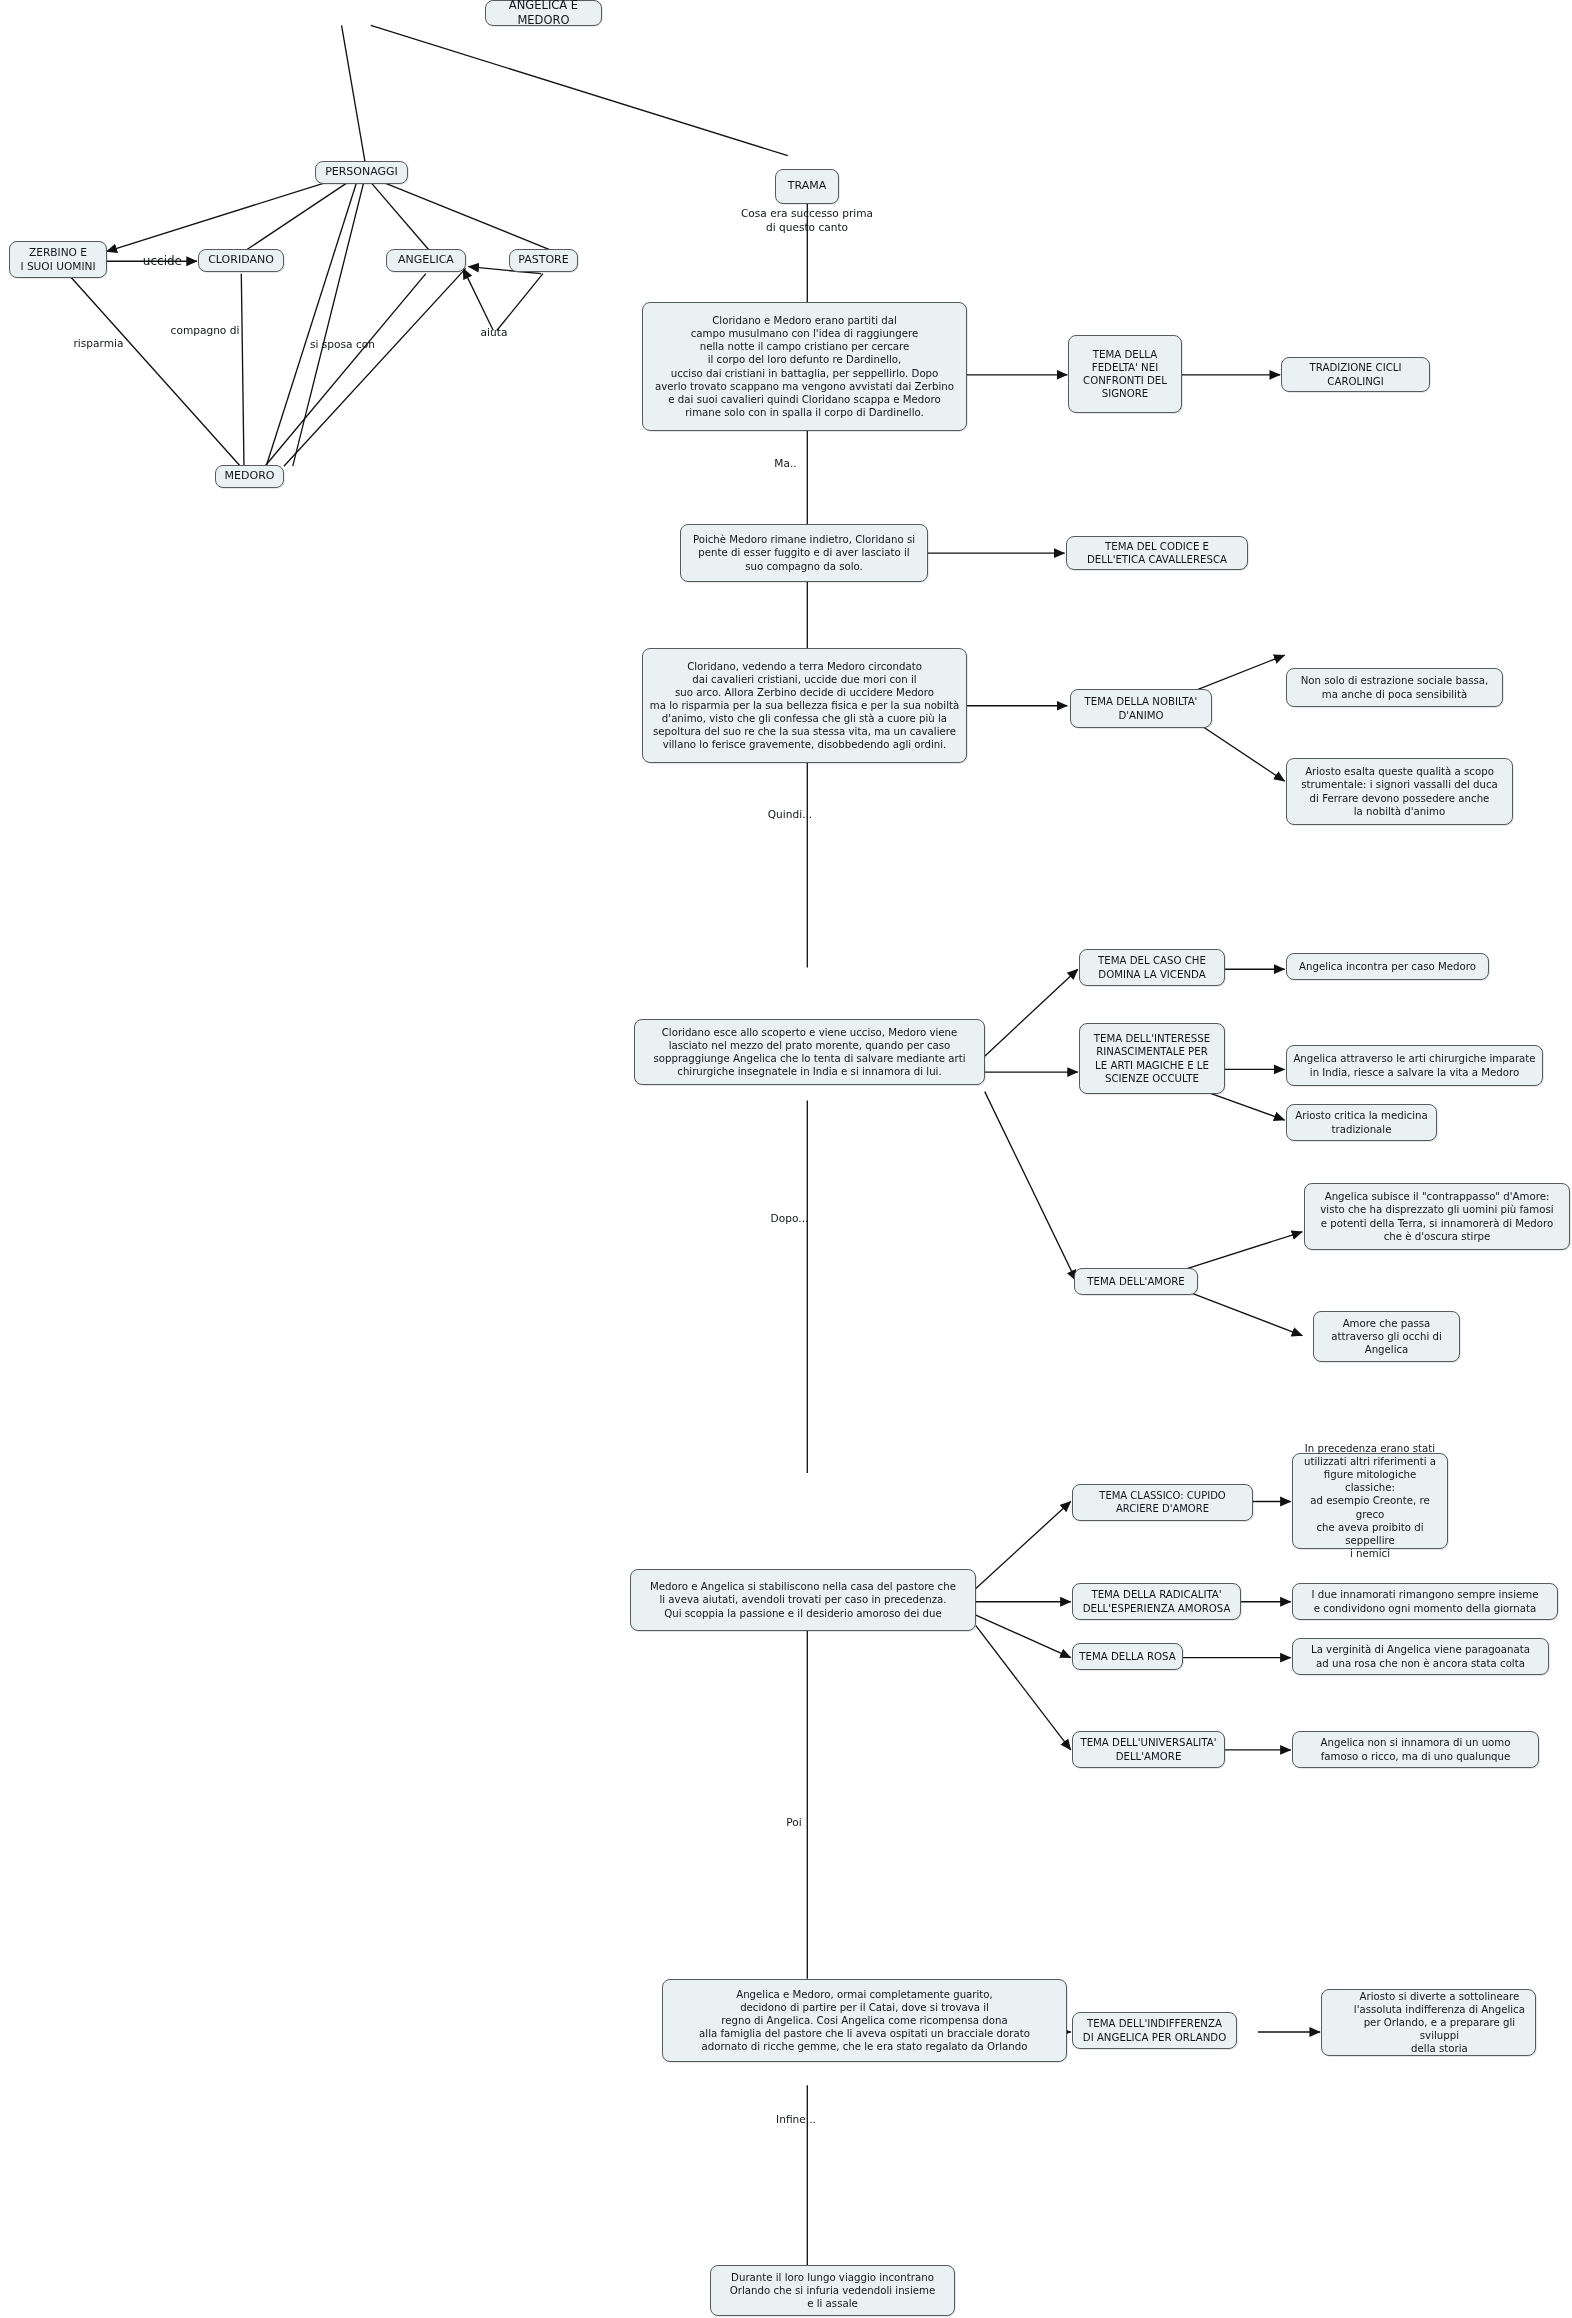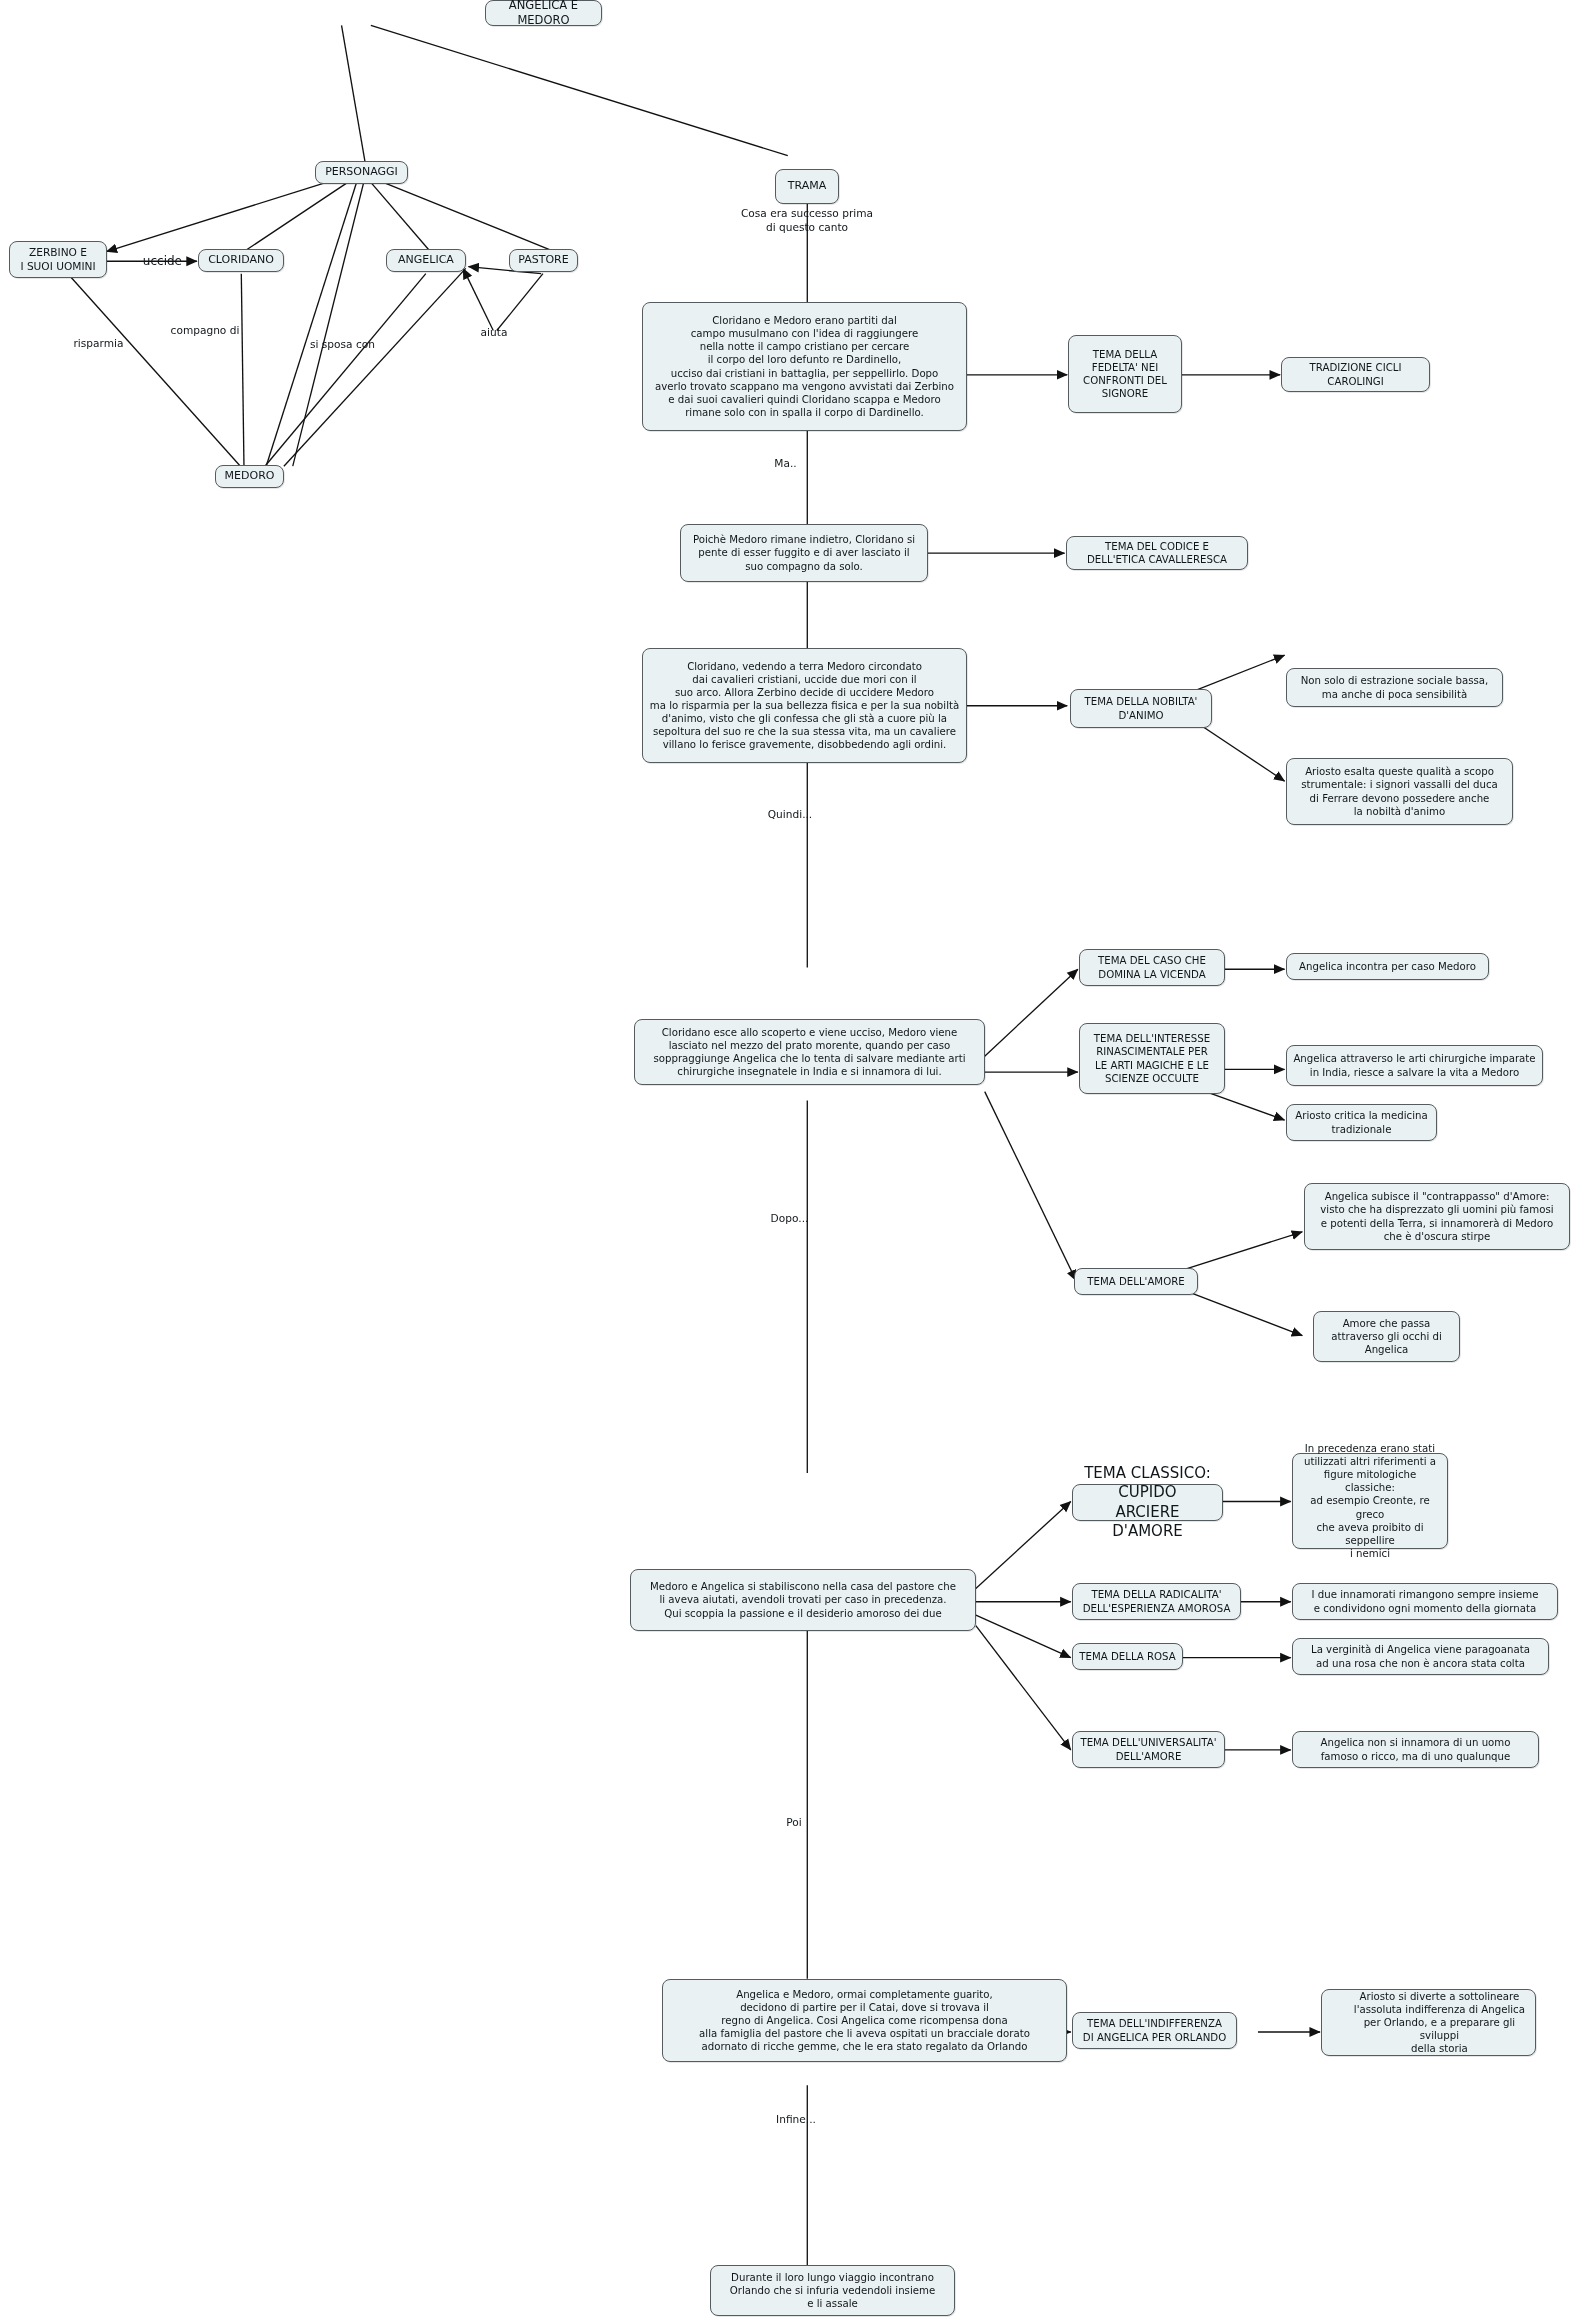--- a/index.html
+++ b/index.html
@@ -274,21 +274,21 @@
 attraverso gli occhi di
 Angelica</span>
   </div>
 
   <div class="node" style="left:630px;top:1569px;width:346px;height:62px;font-size:10.2px;">
     <span>Medoro e Angelica si stabiliscono nella casa del pastore che
 li aveva aiutati, avendoli trovati per caso in precedenza.
 Qui scoppia la passione e il desiderio amoroso dei due</span>
   </div>
 
-  <div class="node" style="left:1072px;top:1484px;width:151px;height:37px;font-size:15px;">
+  <div class="node" style="left:1072px;top:1484px;width:181px;height:37px;font-size:10px;">
     <span>TEMA CLASSICO: CUPIDO
 ARCIERE D'AMORE</span>
   </div>
 
   <div class="node" style="left:1292px;top:1453px;width:156px;height:96px;font-size:10.2px;">
     <span>In precedenza erano stati
 utilizzati altri riferimenti a
 figure mitologiche classiche:
 ad esempio Creonte, re greco
 che aveva proibito di seppellire

